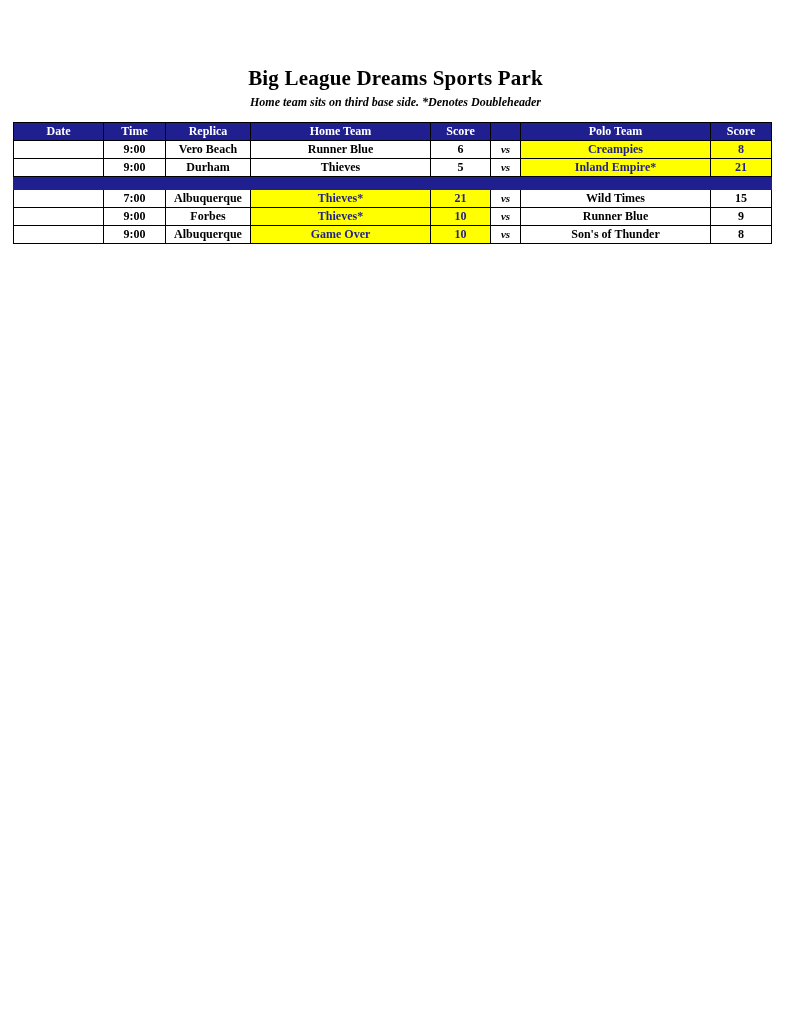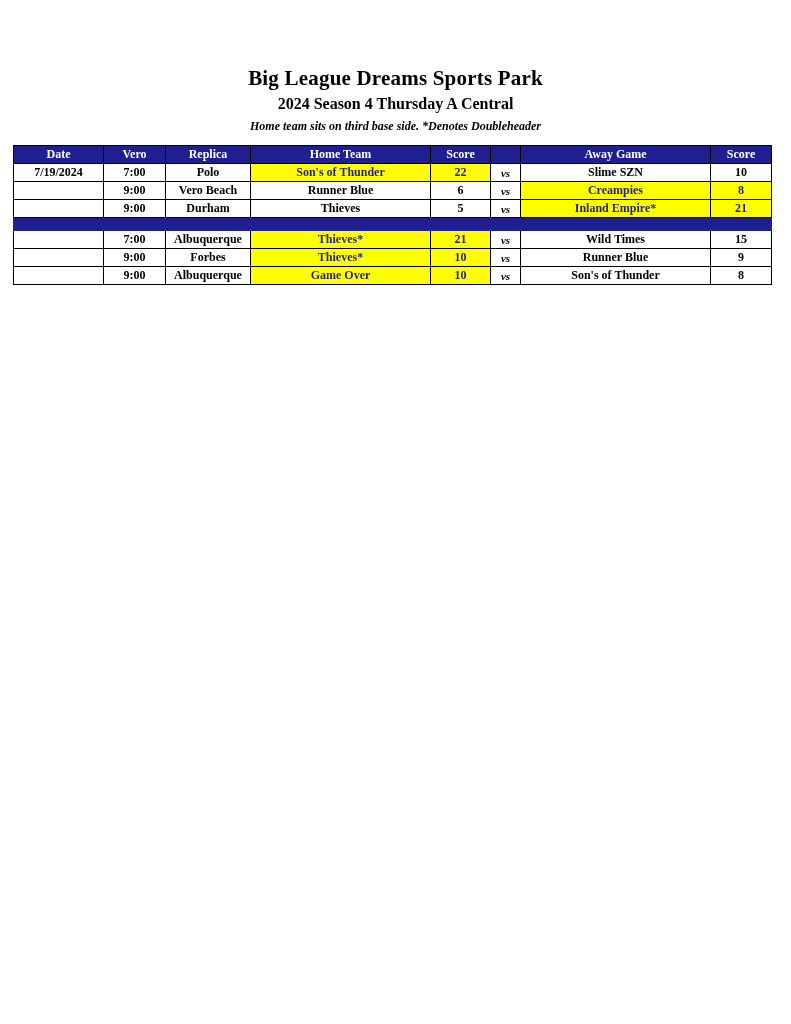--- a/index.html
+++ b/index.html
@@ -105,59 +105,48 @@
     color: #000000;
   }
 </style>
 </head>
 <body>
 
 <div class="page">
 
   <div class="titles">
     <div class="title-main">Big League Dreams Sports Park</div>
-    <div class="title-sub">2024 Season 4 Thursday A Central</div>
     <div class="title-note">Home team sits on third base side.  *Denotes Doubleheader</div>
   </div>
 
   <table class="schedule">
     <colgroup>
       <col class="c-date">
         <col class="c-time">
         <col class="c-rep">
         <col class="c-home">
       <col class="c-hs">
         <col class="c-vs">
         <col class="c-away">
         <col class="c-as">
     </colgroup>
     <thead>
       <tr>
         <th>Date</th>
-        <th>Vero</th>
+        <th>Time</th>
         <th>Replica</th>
         <th>Home Team</th>
         <th>Score</th>
         <th></th>
-        <th>Away Game</th>
+        <th>Polo Team</th>
         <th>Score</th>
       </tr>
     </thead>
     <tbody id="schedule-body">
         <tr>
-          <td class="plain">7/19/2024</td>
-          <td class="plain">7:00</td>
-          <td class="plain">Polo</td>
-          <td class="hl">Son's of Thunder</td>
-          <td class="hl">22</td>
-          <td class="plain vs">vs</td>
-          <td class="plain">Slime SZN</td>
-          <td class="plain">10</td>
-        </tr>
-        <tr>
           <td class="plain"></td>
           <td class="plain">9:00</td>
           <td class="plain">Vero Beach</td>
           <td class="plain">Runner Blue</td>
           <td class="plain">6</td>
           <td class="plain vs">vs</td>
           <td class="hl">Creampies</td>
           <td class="hl">8</td>
         </tr>
         <tr>

